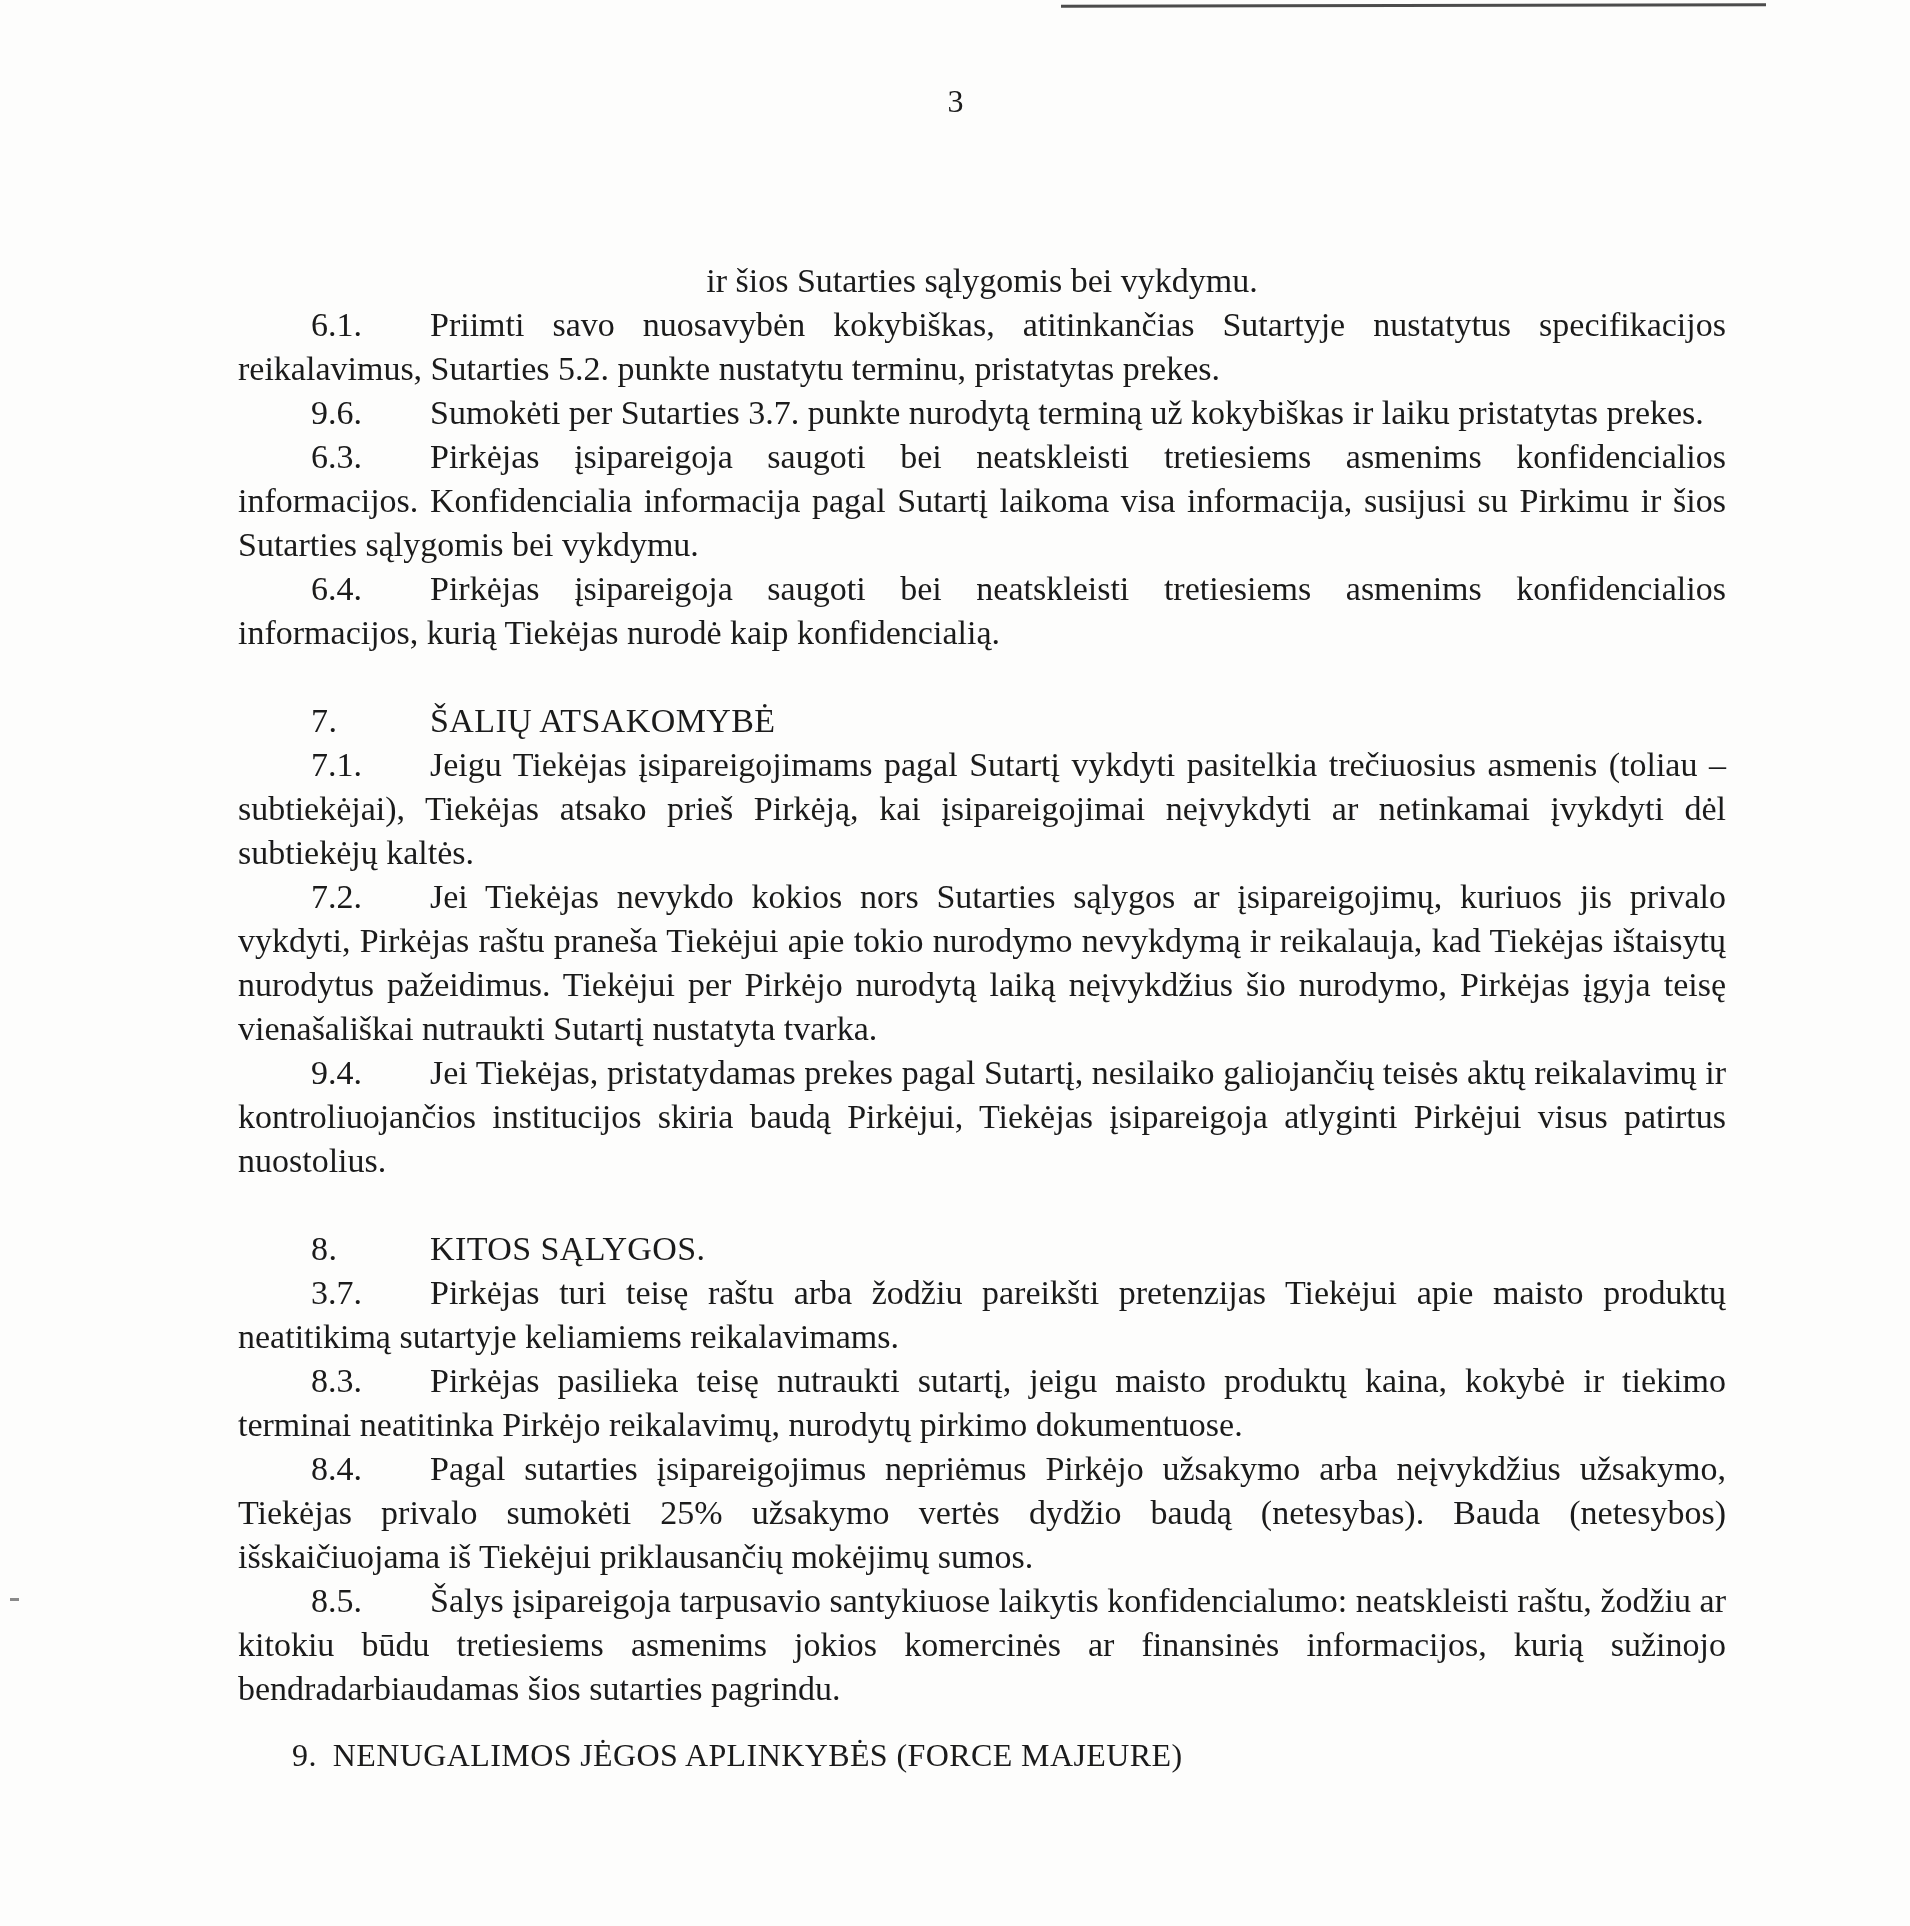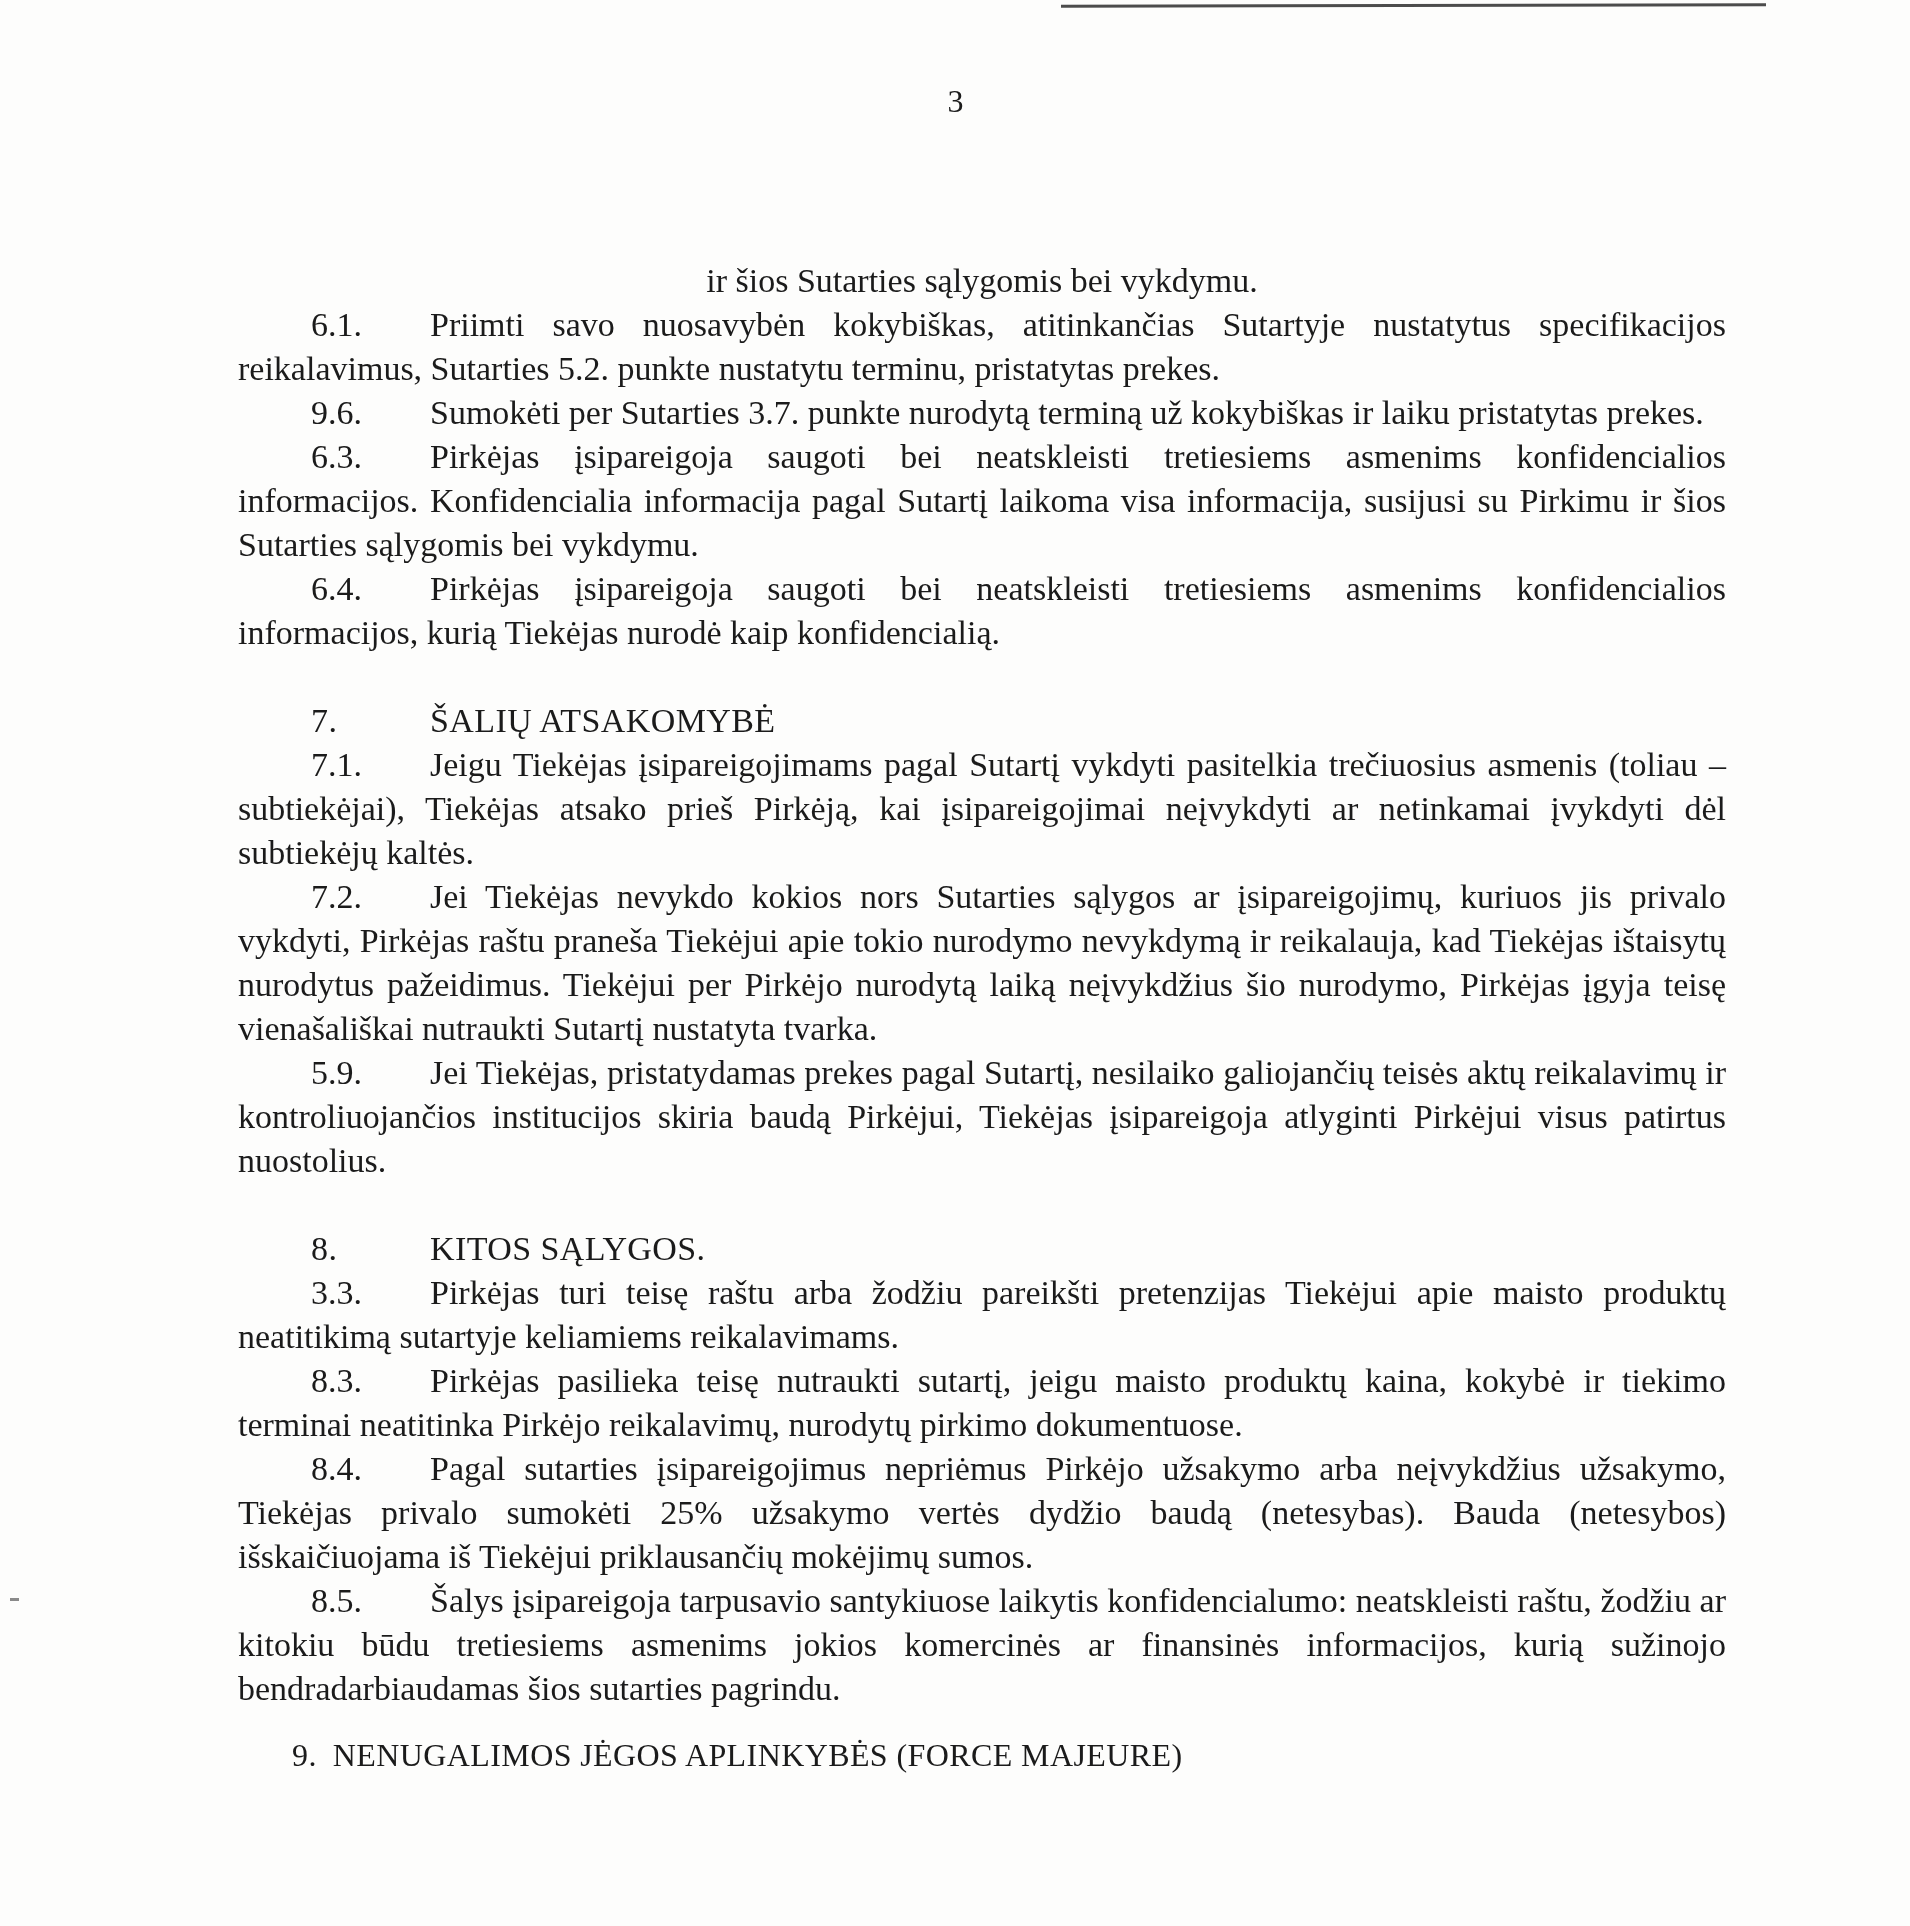--- a/index.html
+++ b/index.html
@@ -71,24 +71,24 @@
     <p class="intro">ir šios Sutarties sąlygomis bei vykdymu.</p>
 
     <p class="para"><span class="num">6.1.</span><span>Priimti savo nuosavybėn kokybiškas, atitinkančias Sutartyje nustatytus specifikacijos reikalavimus, Sutarties 5.2. punkte nustatytu terminu, pristatytas prekes.</span></p>
     <p class="para"><span class="num">9.6.</span><span>Sumokėti per Sutarties 3.7. punkte nurodytą terminą už kokybiškas ir laiku pristatytas prekes.</span></p>
     <p class="para"><span class="num">6.3.</span><span>Pirkėjas įsipareigoja saugoti bei neatskleisti tretiesiems asmenims konfidencialios informacijos. Konfidencialia informacija pagal Sutartį laikoma visa informacija, susijusi su Pirkimu ir šios Sutarties sąlygomis bei vykdymu.</span></p>
     <p class="para"><span class="num">6.4.</span><span>Pirkėjas įsipareigoja saugoti bei neatskleisti tretiesiems asmenims konfidencialios informacijos, kurią Tiekėjas nurodė kaip konfidencialią.</span></p>
 
     <p class="heading"><span class="num">7.</span><span>ŠALIŲ ATSAKOMYBĖ</span></p>
     <p class="para"><span class="num">7.1.</span><span>Jeigu Tiekėjas įsipareigojimams pagal Sutartį vykdyti pasitelkia trečiuosius asmenis (toliau – subtiekėjai), Tiekėjas atsako prieš Pirkėją, kai įsipareigojimai neįvykdyti ar netinkamai įvykdyti dėl subtiekėjų kaltės.</span></p>
     <p class="para"><span class="num">7.2.</span><span>Jei Tiekėjas nevykdo kokios nors Sutarties sąlygos ar įsipareigojimų, kuriuos jis privalo vykdyti, Pirkėjas raštu praneša Tiekėjui apie tokio nurodymo nevykdymą ir reikalauja, kad Tiekėjas ištaisytų nurodytus pažeidimus. Tiekėjui per Pirkėjo nurodytą laiką neįvykdžius šio nurodymo, Pirkėjas įgyja teisę vienašališkai nutraukti Sutartį nustatyta tvarka.</span></p>
-    <p class="para"><span class="num">5.9.</span><span>Jei Tiekėjas, pristatydamas prekes pagal Sutartį, nesilaiko galiojančių teisės aktų reikalavimų ir kontroliuojančios institucijos skiria baudą Pirkėjui, Tiekėjas įsipareigoja atlyginti Pirkėjui visus patirtus nuostolius.</span></p>
+    <p class="para"><span class="num">9.4.</span><span>Jei Tiekėjas, pristatydamas prekes pagal Sutartį, nesilaiko galiojančių teisės aktų reikalavimų ir kontroliuojančios institucijos skiria baudą Pirkėjui, Tiekėjas įsipareigoja atlyginti Pirkėjui visus patirtus nuostolius.</span></p>
 
     <p class="heading"><span class="num">8.</span><span>KITOS SĄLYGOS.</span></p>
-    <p class="para"><span class="num">3.3.</span><span>Pirkėjas turi teisę raštu arba žodžiu pareikšti pretenzijas Tiekėjui apie maisto produktų neatitikimą sutartyje keliamiems reikalavimams.</span></p>
+    <p class="para"><span class="num">3.7.</span><span>Pirkėjas turi teisę raštu arba žodžiu pareikšti pretenzijas Tiekėjui apie maisto produktų neatitikimą sutartyje keliamiems reikalavimams.</span></p>
     <p class="para"><span class="num">8.3.</span><span>Pirkėjas pasilieka teisę nutraukti sutartį, jeigu maisto produktų kaina, kokybė ir tiekimo terminai neatitinka Pirkėjo reikalavimų, nurodytų pirkimo dokumentuose.</span></p>
     <p class="para"><span class="num">8.4.</span><span>Pagal sutarties įsipareigojimus nepriėmus Pirkėjo užsakymo arba neįvykdžius užsakymo, Tiekėjas privalo sumokėti 25% užsakymo vertės dydžio baudą (netesybas). Bauda (netesybos) išskaičiuojama iš Tiekėjui priklausančių mokėjimų sumos.</span></p>
     <p class="para"><span class="num">8.5.</span><span>Šalys įsipareigoja tarpusavio santykiuose laikytis konfidencialumo: neatskleisti raštu, žodžiu ar kitokiu būdu tretiesiems asmenims jokios komercinės ar finansinės informacijos, kurią sužinojo bendradarbiaudamas šios sutarties pagrindu.</span></p>
 
     <p class="heading heading-9 sec9"><span class="num plain">9.</span><span>NENUGALIMOS JĖGOS APLINKYBĖS (FORCE MAJEURE)</span></p>
 
   </div>
 
 </div>
 

